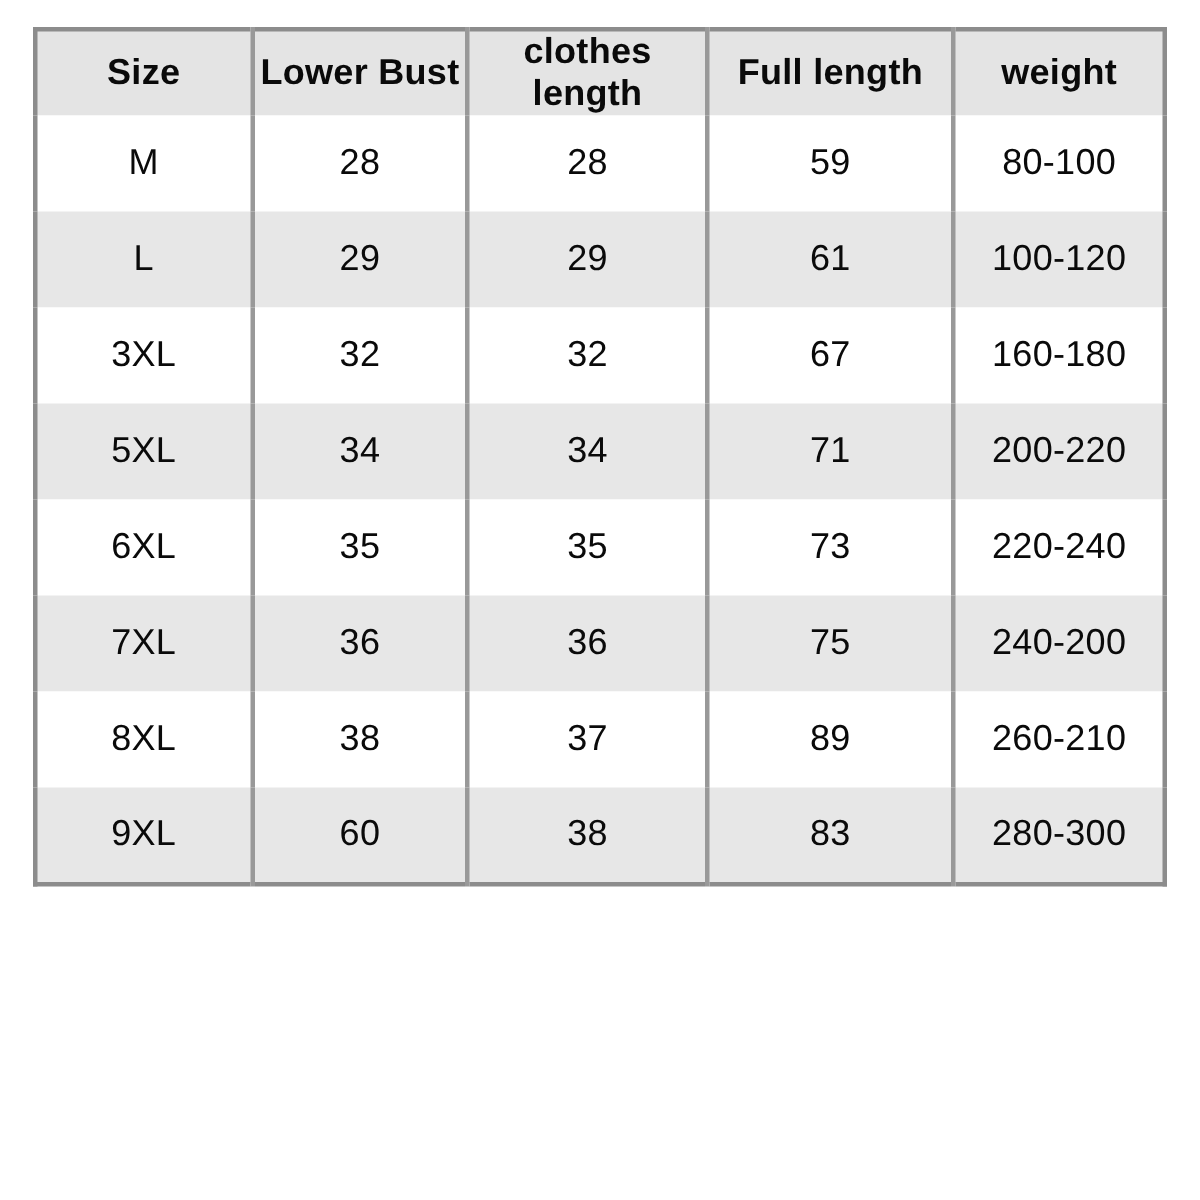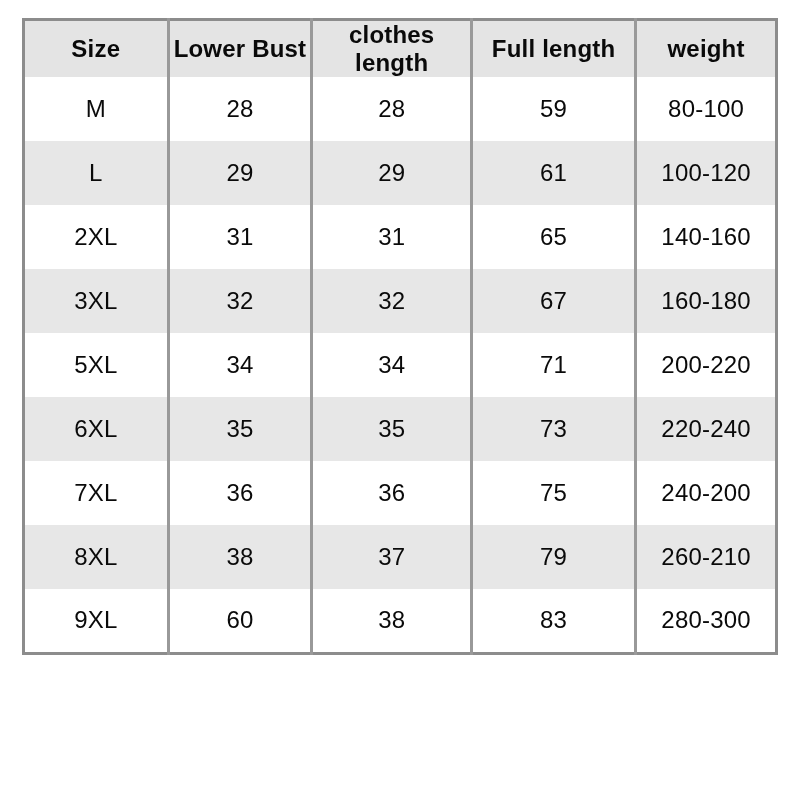--- a/index.html
+++ b/index.html
@@ -87,27 +87,20 @@
           <td>80-100</td>
         </tr>
         <tr>
           <td>L</td>
           <td>29</td>
           <td>29</td>
           <td>61</td>
           <td>100-120</td>
         </tr>
         <tr>
-          <td>2XL</td>
-          <td>31</td>
-          <td>31</td>
-          <td>65</td>
-          <td>140-160</td>
-        </tr>
-        <tr>
           <td>3XL</td>
           <td>32</td>
           <td>32</td>
           <td>67</td>
           <td>160-180</td>
         </tr>
         <tr>
           <td>5XL</td>
           <td>34</td>
           <td>34</td>
@@ -125,21 +118,21 @@
           <td>7XL</td>
           <td>36</td>
           <td>36</td>
           <td>75</td>
           <td>240-200</td>
         </tr>
         <tr>
           <td>8XL</td>
           <td>38</td>
           <td>37</td>
-          <td>79</td>
+          <td>89</td>
           <td>260-210</td>
         </tr>
         <tr>
           <td>9XL</td>
           <td>60</td>
           <td>38</td>
           <td>83</td>
           <td>280-300</td>
         </tr>
       </tbody>

